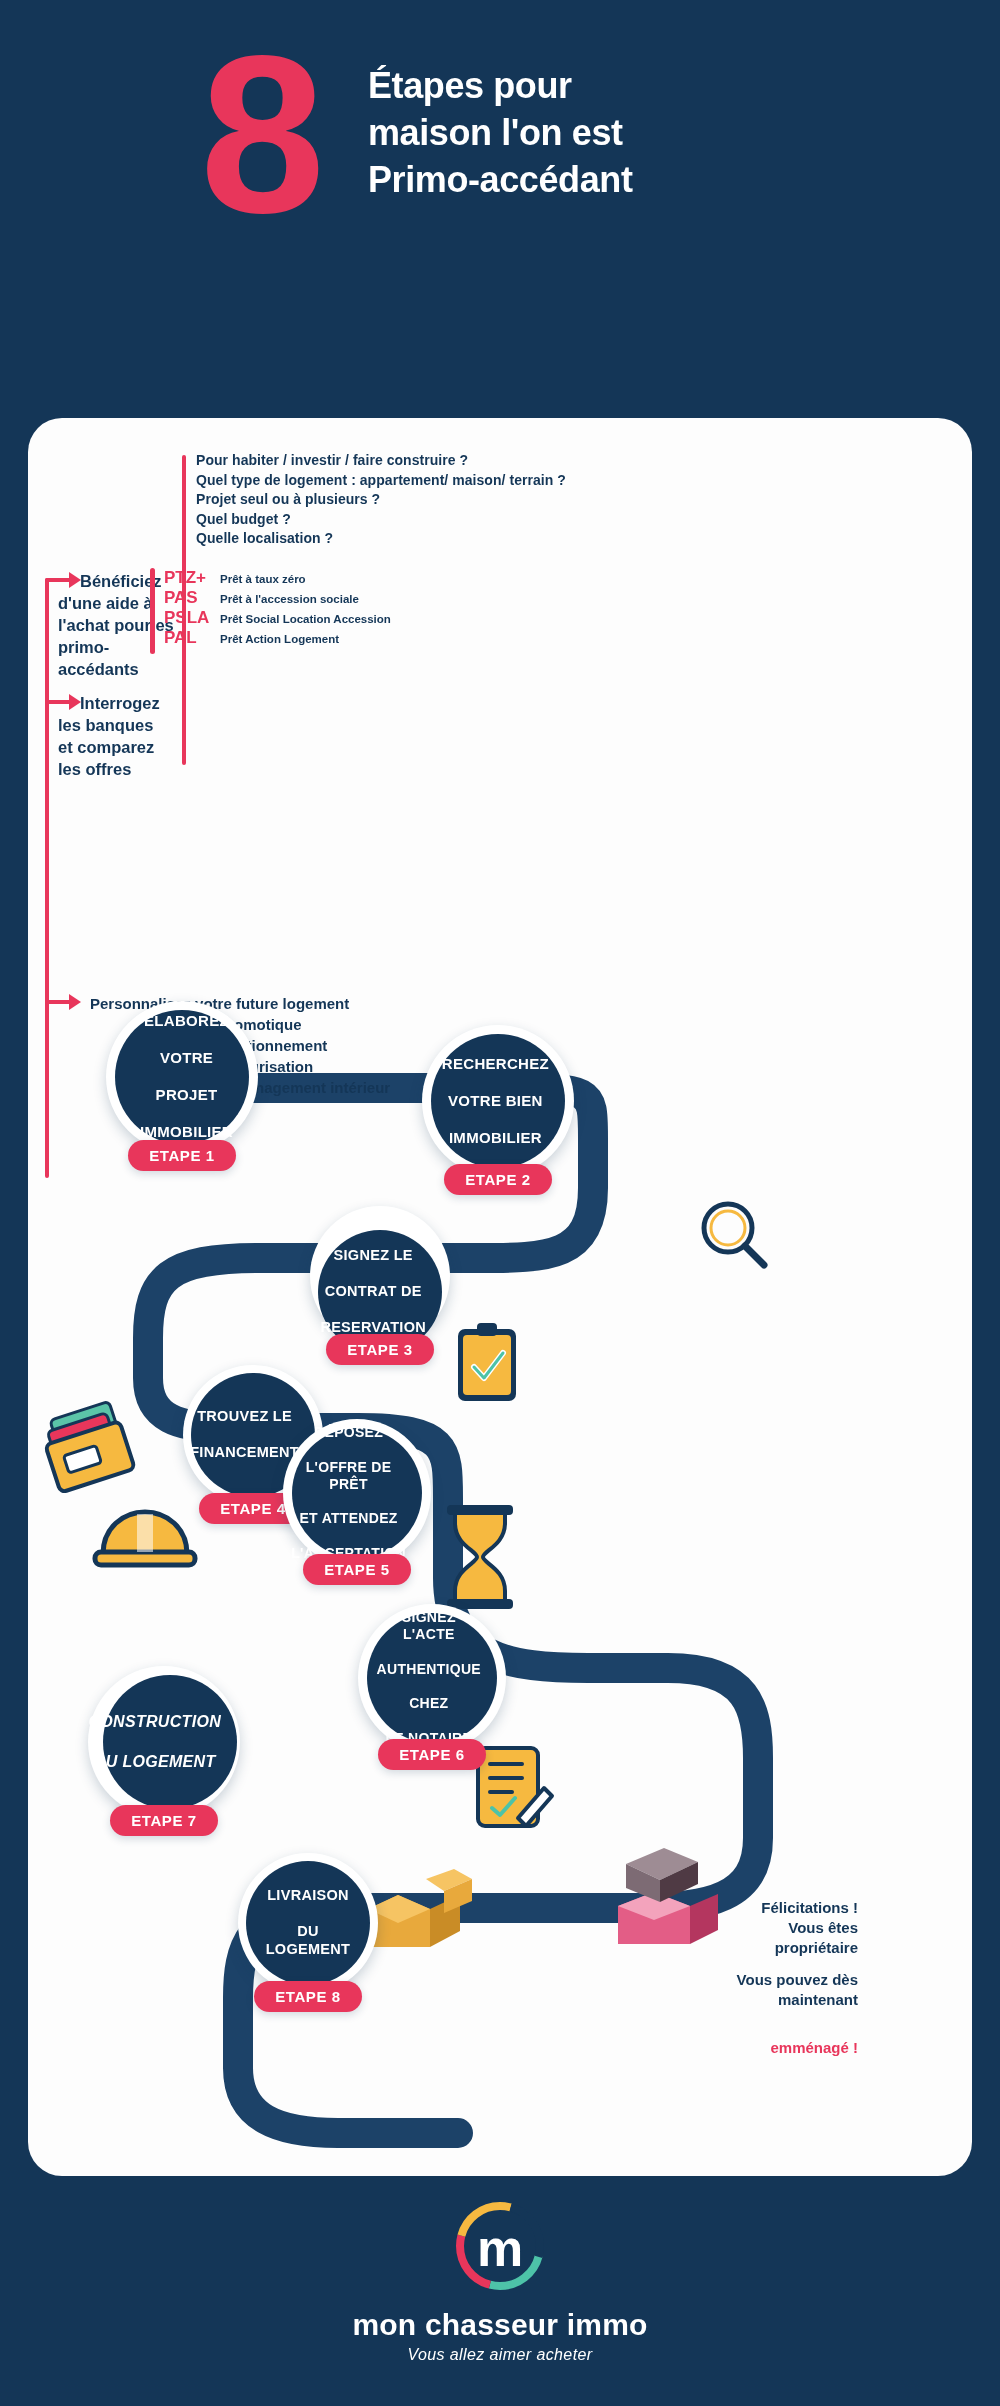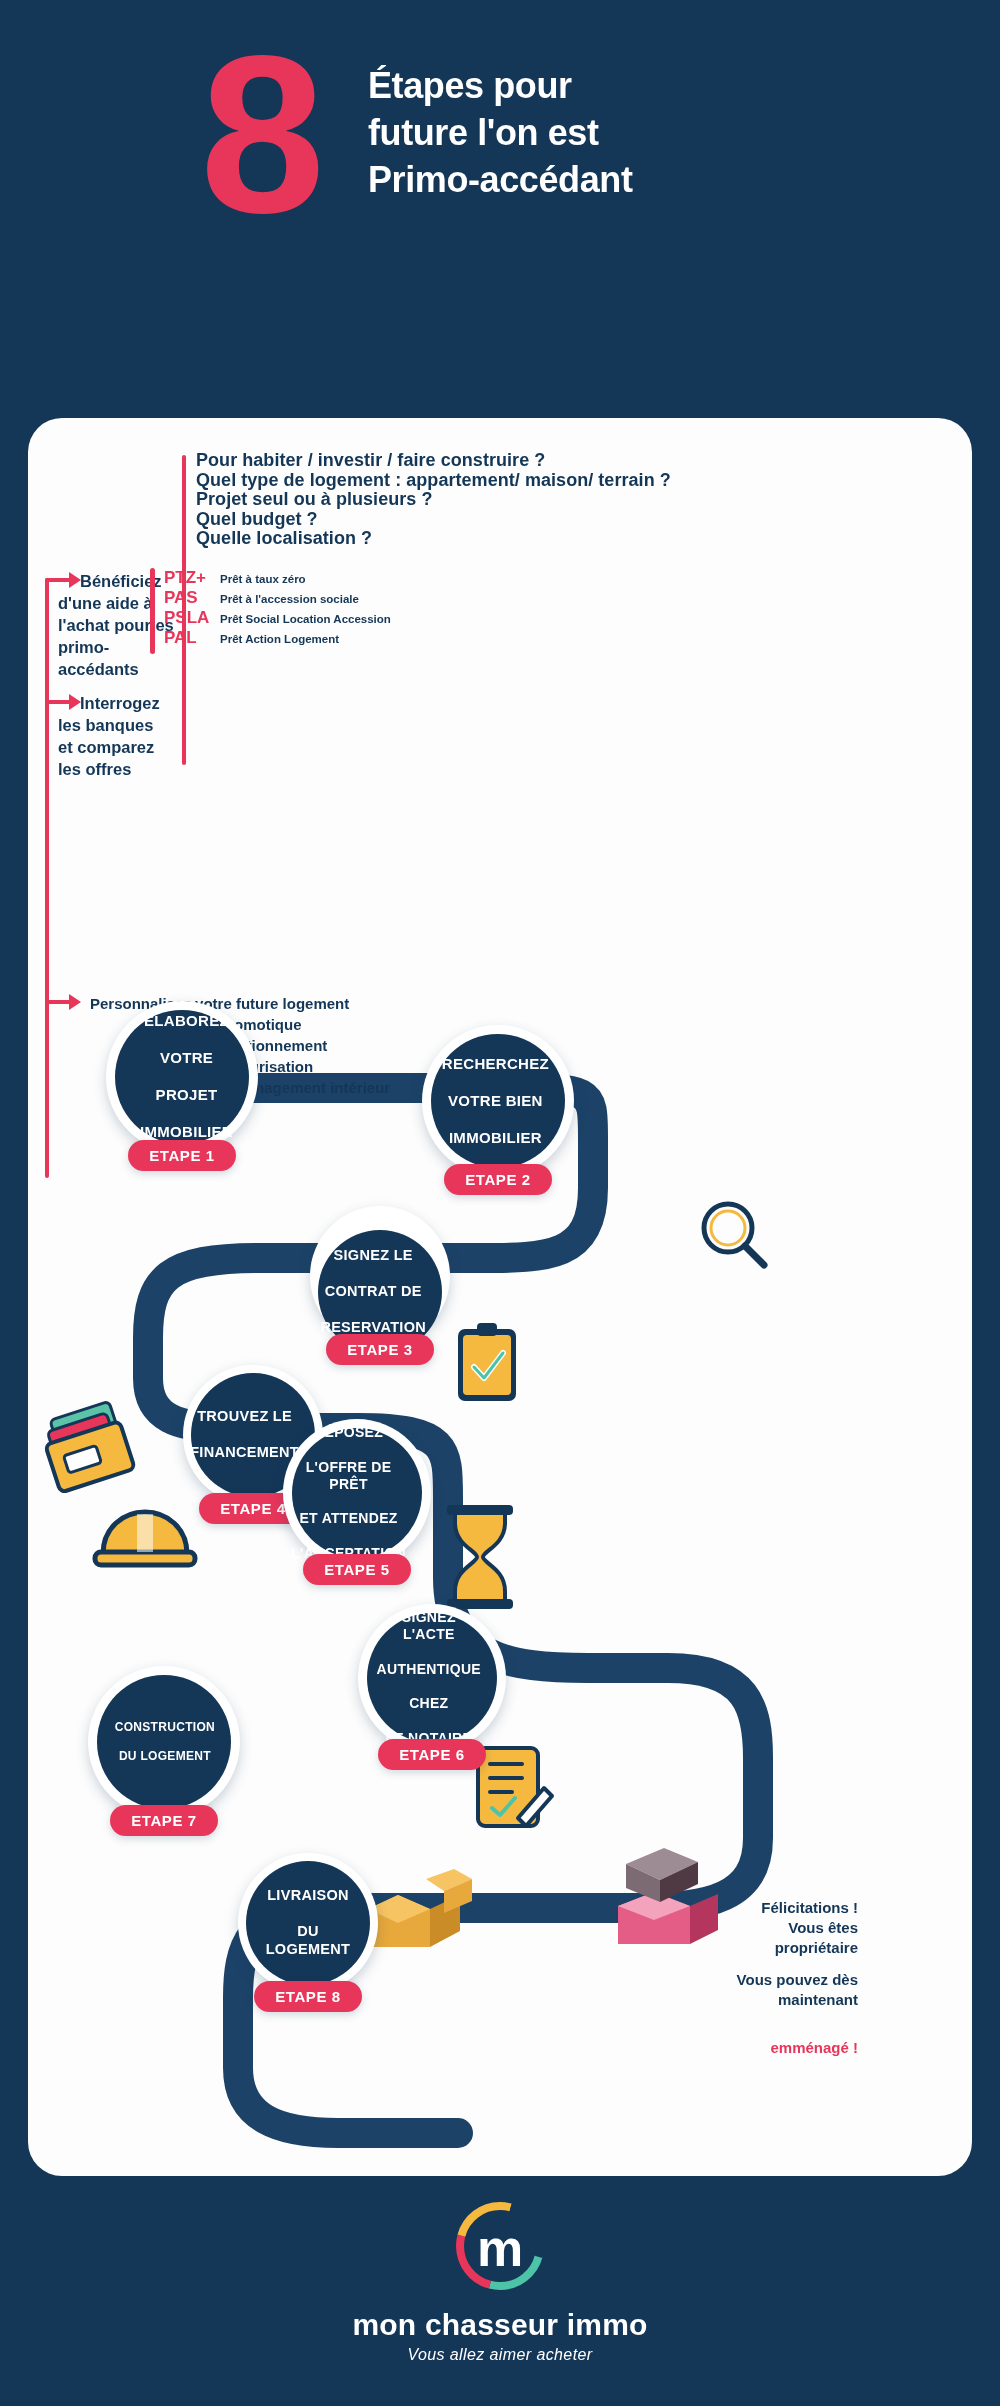--- a/index.html
+++ b/index.html
@@ -49,21 +49,21 @@
   .node .disc span { display:block; padding:0 8px; }
   .badge {
     position:absolute; background:#E8365B; color:#fff;
     border-radius:16px; font-size:15px; font-weight:bold; letter-spacing:.6px;
     display:flex; align-items:center; justify-content:center;
     height:31px; box-shadow:0 3px 8px rgba(20,54,87,.18);
   }
 
   
   .ann { position:absolute; color:#143657; }
-  .q-list { font-size:18px; line-height:19.5px; font-weight:bold; letter-spacing:.05px; }
+  .q-list { font-size:14px; line-height:19.5px; font-weight:bold; letter-spacing:.05px; }
   .bracket { position:absolute; background:#E8365B; }
 
   .aid-text { font-size:16.5px; line-height:22px; font-weight:bold; }
   .loan-table { position:absolute; font-weight:bold; }
   .loan-row { display:flex; align-items:baseline; height:20px; }
   .loan-abbr { color:#E8365B; font-size:17px; width:56px; }
   .loan-desc { color:#143657; font-size:11.5px; }
 
   .banks-text { font-size:16.5px; line-height:22px; font-weight:bold; }
   .perso-title { font-size:15px; font-weight:bold; line-height:21px; }
@@ -84,21 +84,21 @@
     color:#fff; font-size:16px; font-style:italic; letter-spacing:.4px;
   }
 </style>
 </head>
 <body>
 
 <div id="header">
   <div id="big-eight">8</div>
   <div id="title-block">
     <div>Étapes pour</div>
-    <div>future l'on est</div>
+    <div>maison l'on est</div>
     <div>Primo-accédant</div>
   </div>
 </div>
 
 <div id="card">
 
   <svg id="path-svg" viewBox="0 0 944 1758">
 
     <path d="M 155 670
              L 470 670
@@ -318,21 +318,21 @@
         <span>AUTHENTIQUE</span><br>
         <span>CHEZ</span><br>
         <span>LE NOTAIRE</span>
       </span>
     </div>
     <div class="badge" style="left:20px; top:135px; width:108px;">ETAPE 6</div>
   </div>
 
   <div class="node" style="left:60px; top:1248px;">
     <div class="ring" style="width:152px; height:152px;"></div>
-    <div class="disc" style="left:9px; top:9px; width:134px; height:134px; font-size:12px;">
+    <div class="disc" style="left:15px; top:9px; width:134px; height:134px; font-size:16px;font-style:italic;">
       <span>
         <span>CONSTRUCTION</span><br>
         <span>DU LOGEMENT</span>
       </span>
     </div>
     <div class="badge" style="left:22px; top:139px; width:108px;">ETAPE 7</div>
   </div>
 
   <div class="node" style="left:210px; top:1435px;">
     <div class="ring" style="width:140px; height:140px;"></div>

